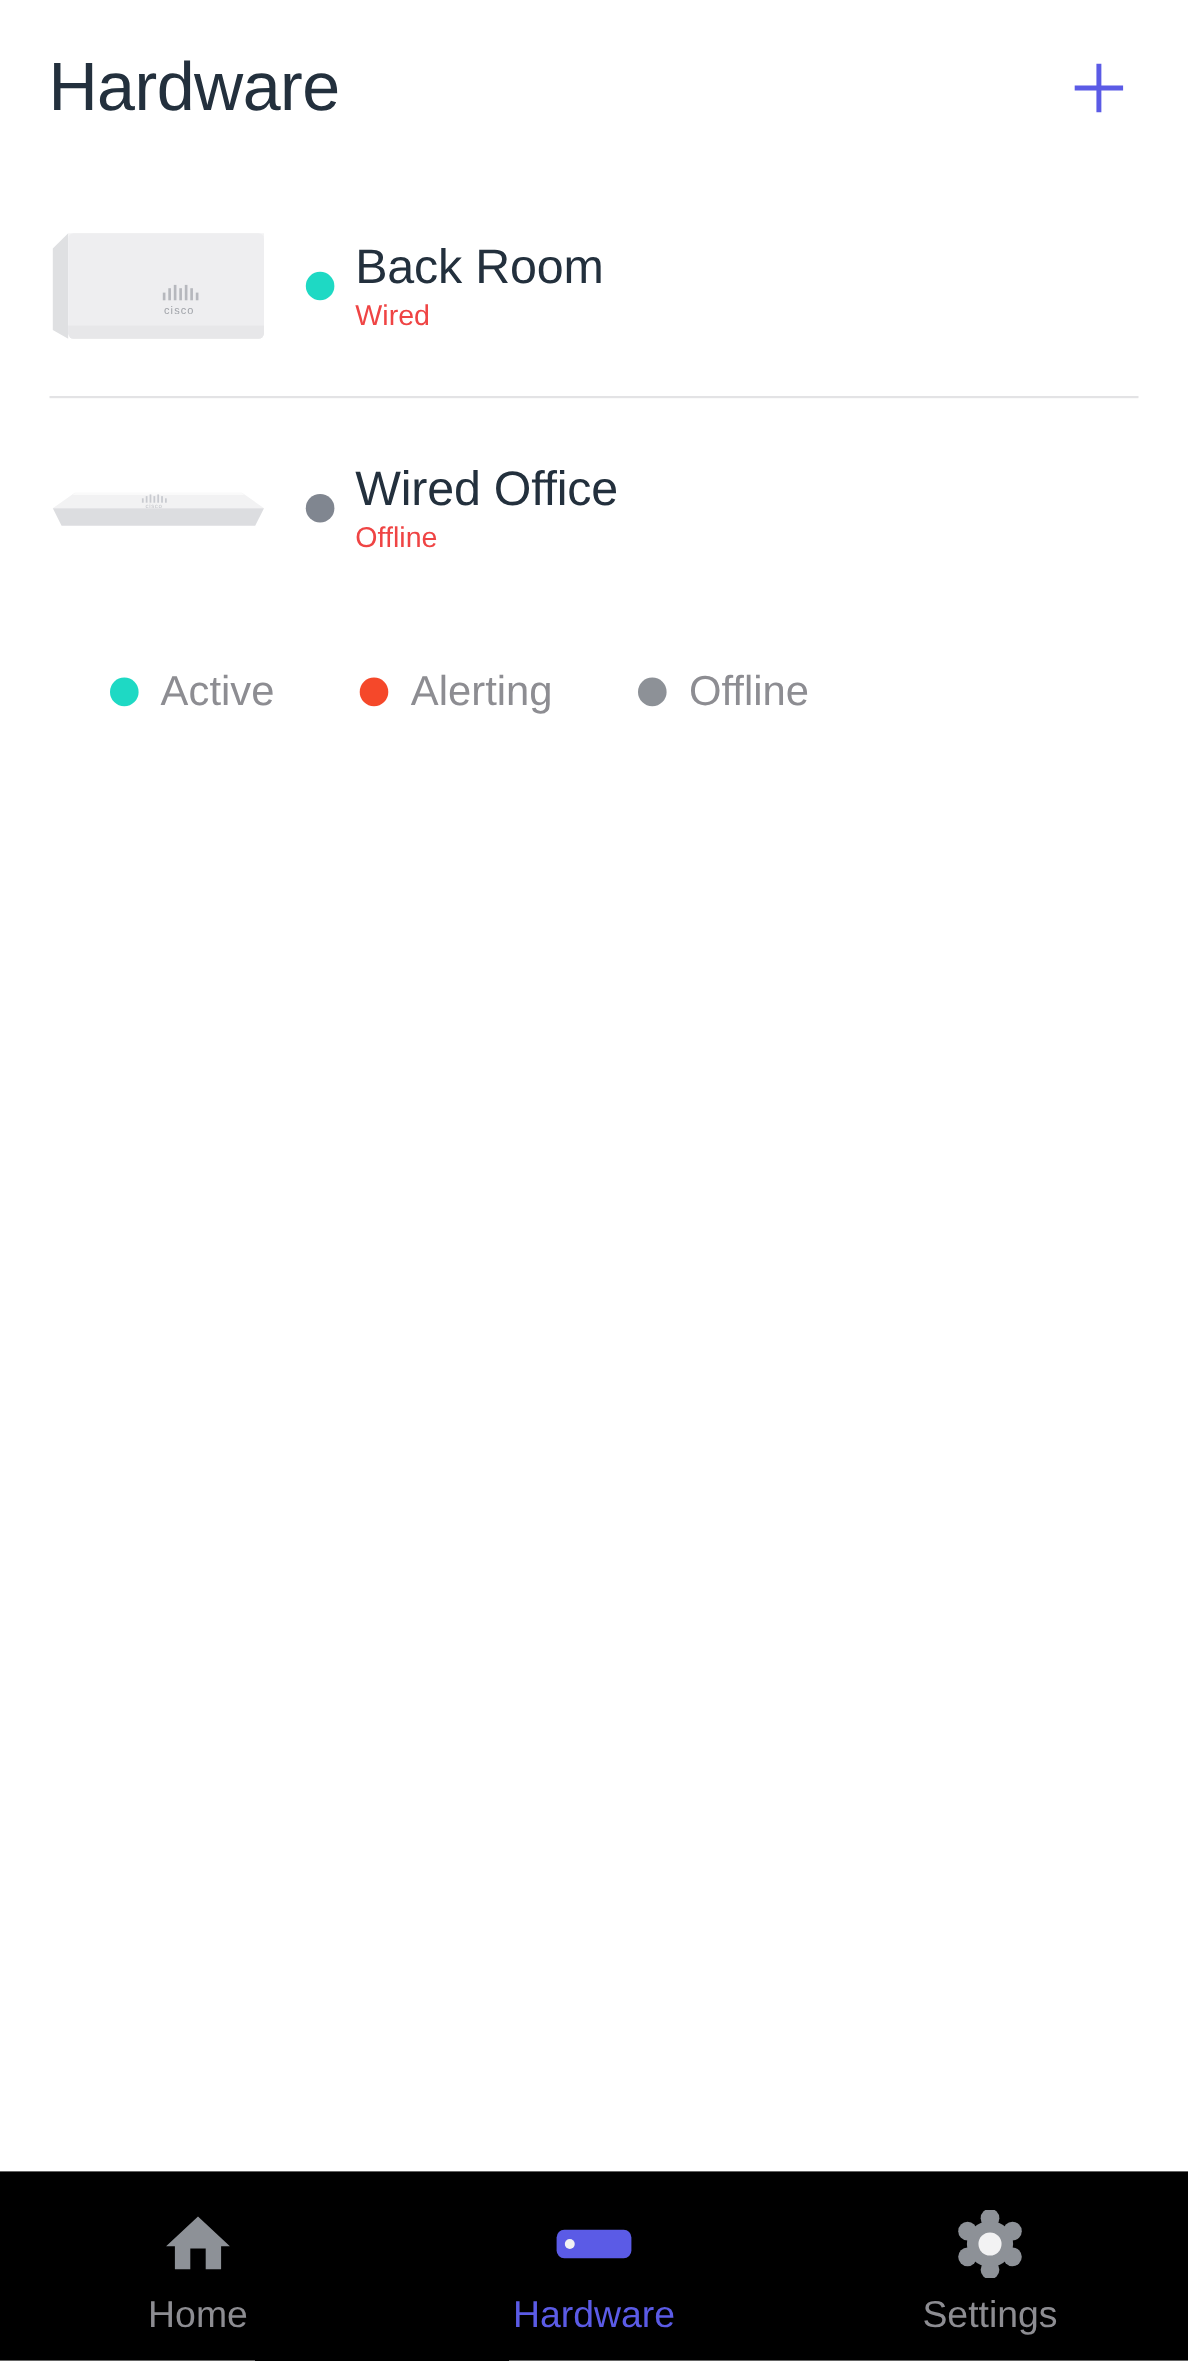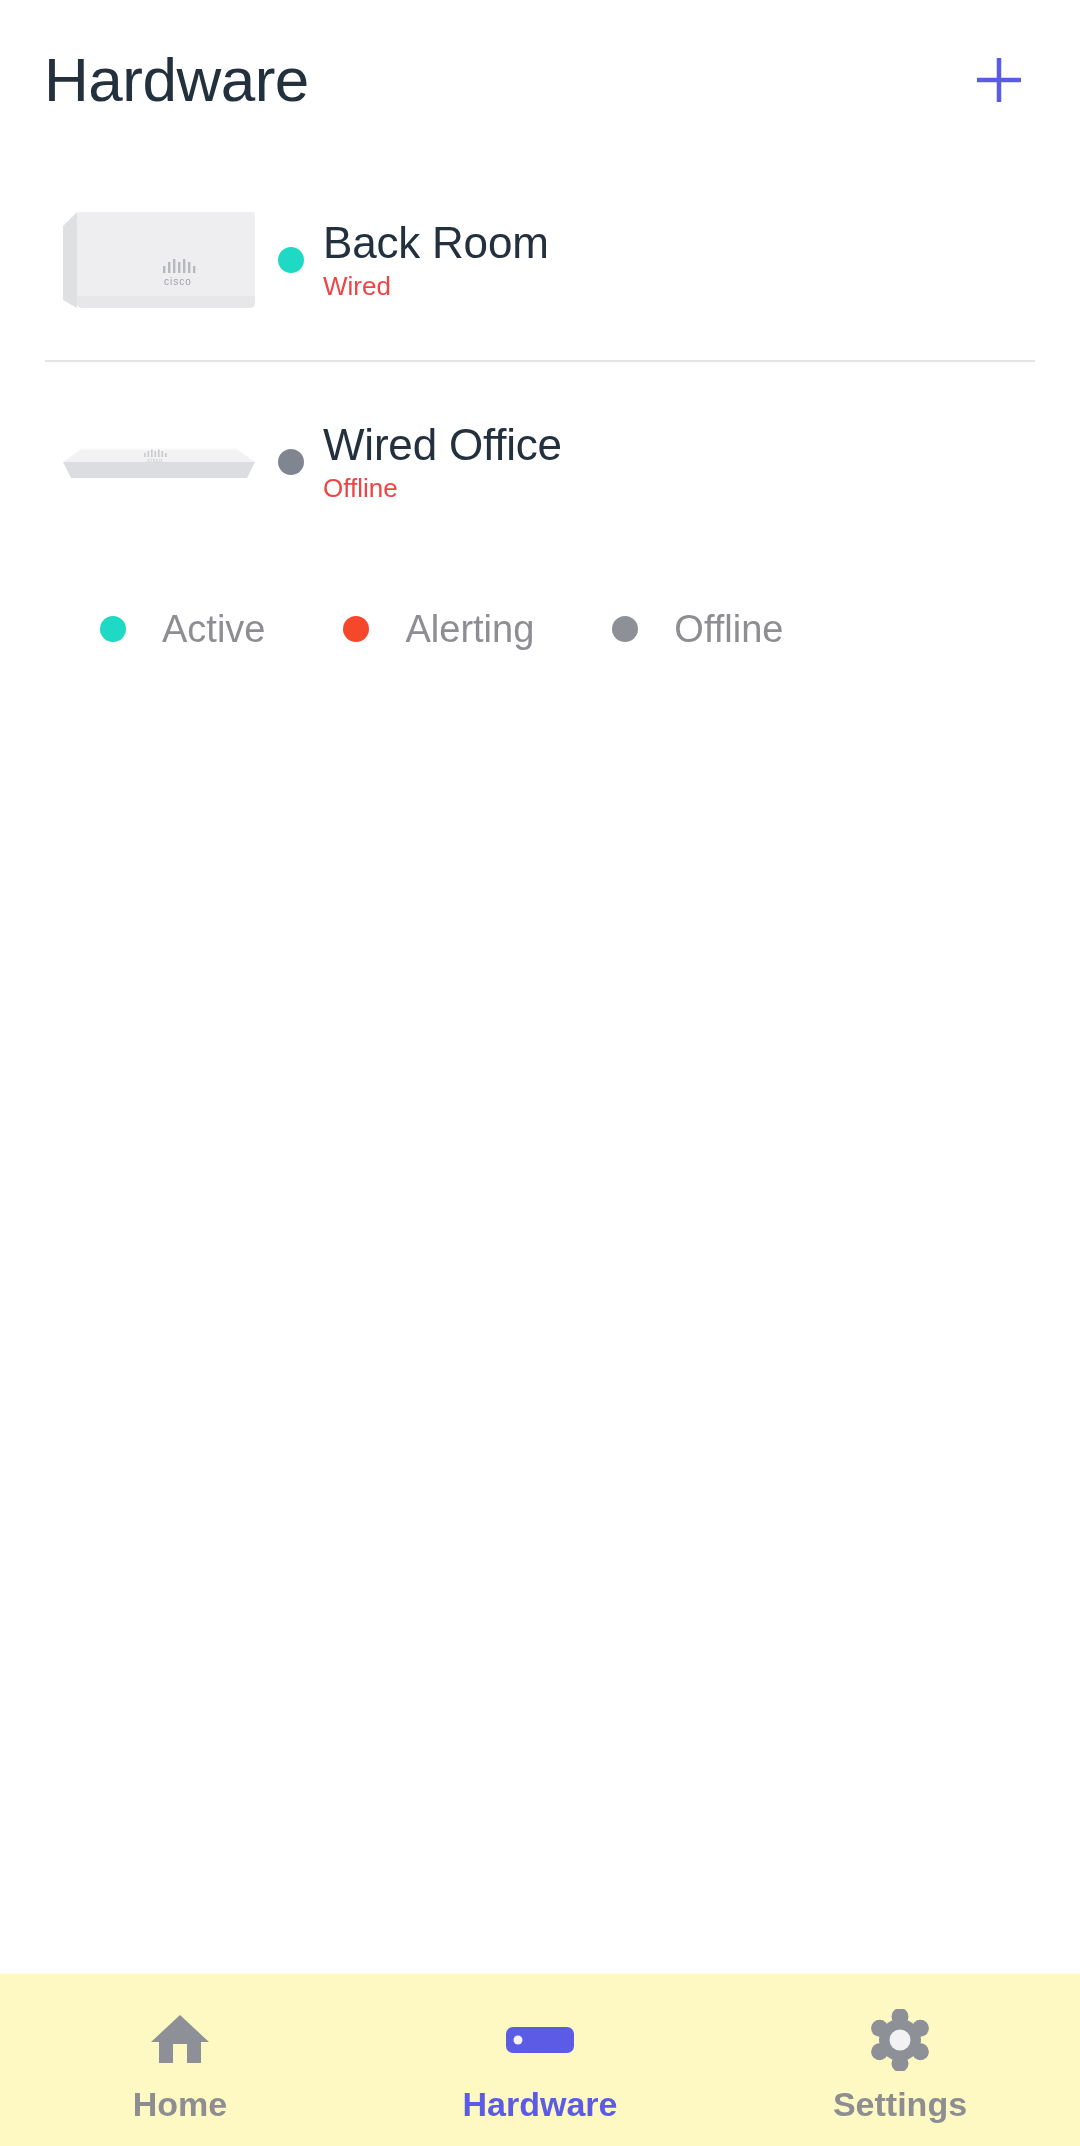--- a/index.html
+++ b/index.html
@@ -45,21 +45,21 @@
     align-items:center;
     padding:0 44px;
     cursor:pointer;
   }
   .device-thumb {
     width:215px;
     flex:0 0 215px;
     height:150px;
     display:flex;
     align-items:center;
-    justify-content:flex-end;
+    justify-content:flex-start;
     position:relative;
   }
   .device-thumb svg { display:block; }
 
   .status-dot-wrap {
     width:64px;
     flex:0 0 64px;
     display:flex;
     align-items:center;
     justify-content:center;
@@ -92,32 +92,31 @@
 
   
   .legend {
     display:flex;
     align-items:center;
     padding:48px 44px 0 100px;
     gap:78px;
   }
   .legend-item { display:flex; align-items:center; gap:20px; }
   .legend-dot { width:26px; height:26px; border-radius:50%; display:block; }
-  .legend-label { font-size:38px; color:#8d8d92; line-height:1;margin-left:16px; }
+  .legend-label { font-size:38px; color:#8d8d92; line-height:1; }
 
   .spacer { flex:1 1 auto; }
 
   
   .bottom-nav {
     flex:0 0 172px;
     height:172px;
-    background:#fef9c3;
+    background:#000000;
     display:flex;
     align-items:stretch;
-    font-weight:bold;
   }
   .nav-item {
     flex:1 1 25%;
     display:flex;
     flex-direction:column;
     align-items:center;
     justify-content:center;
     gap:16px;
     cursor:pointer;
     padding-top:10px;

